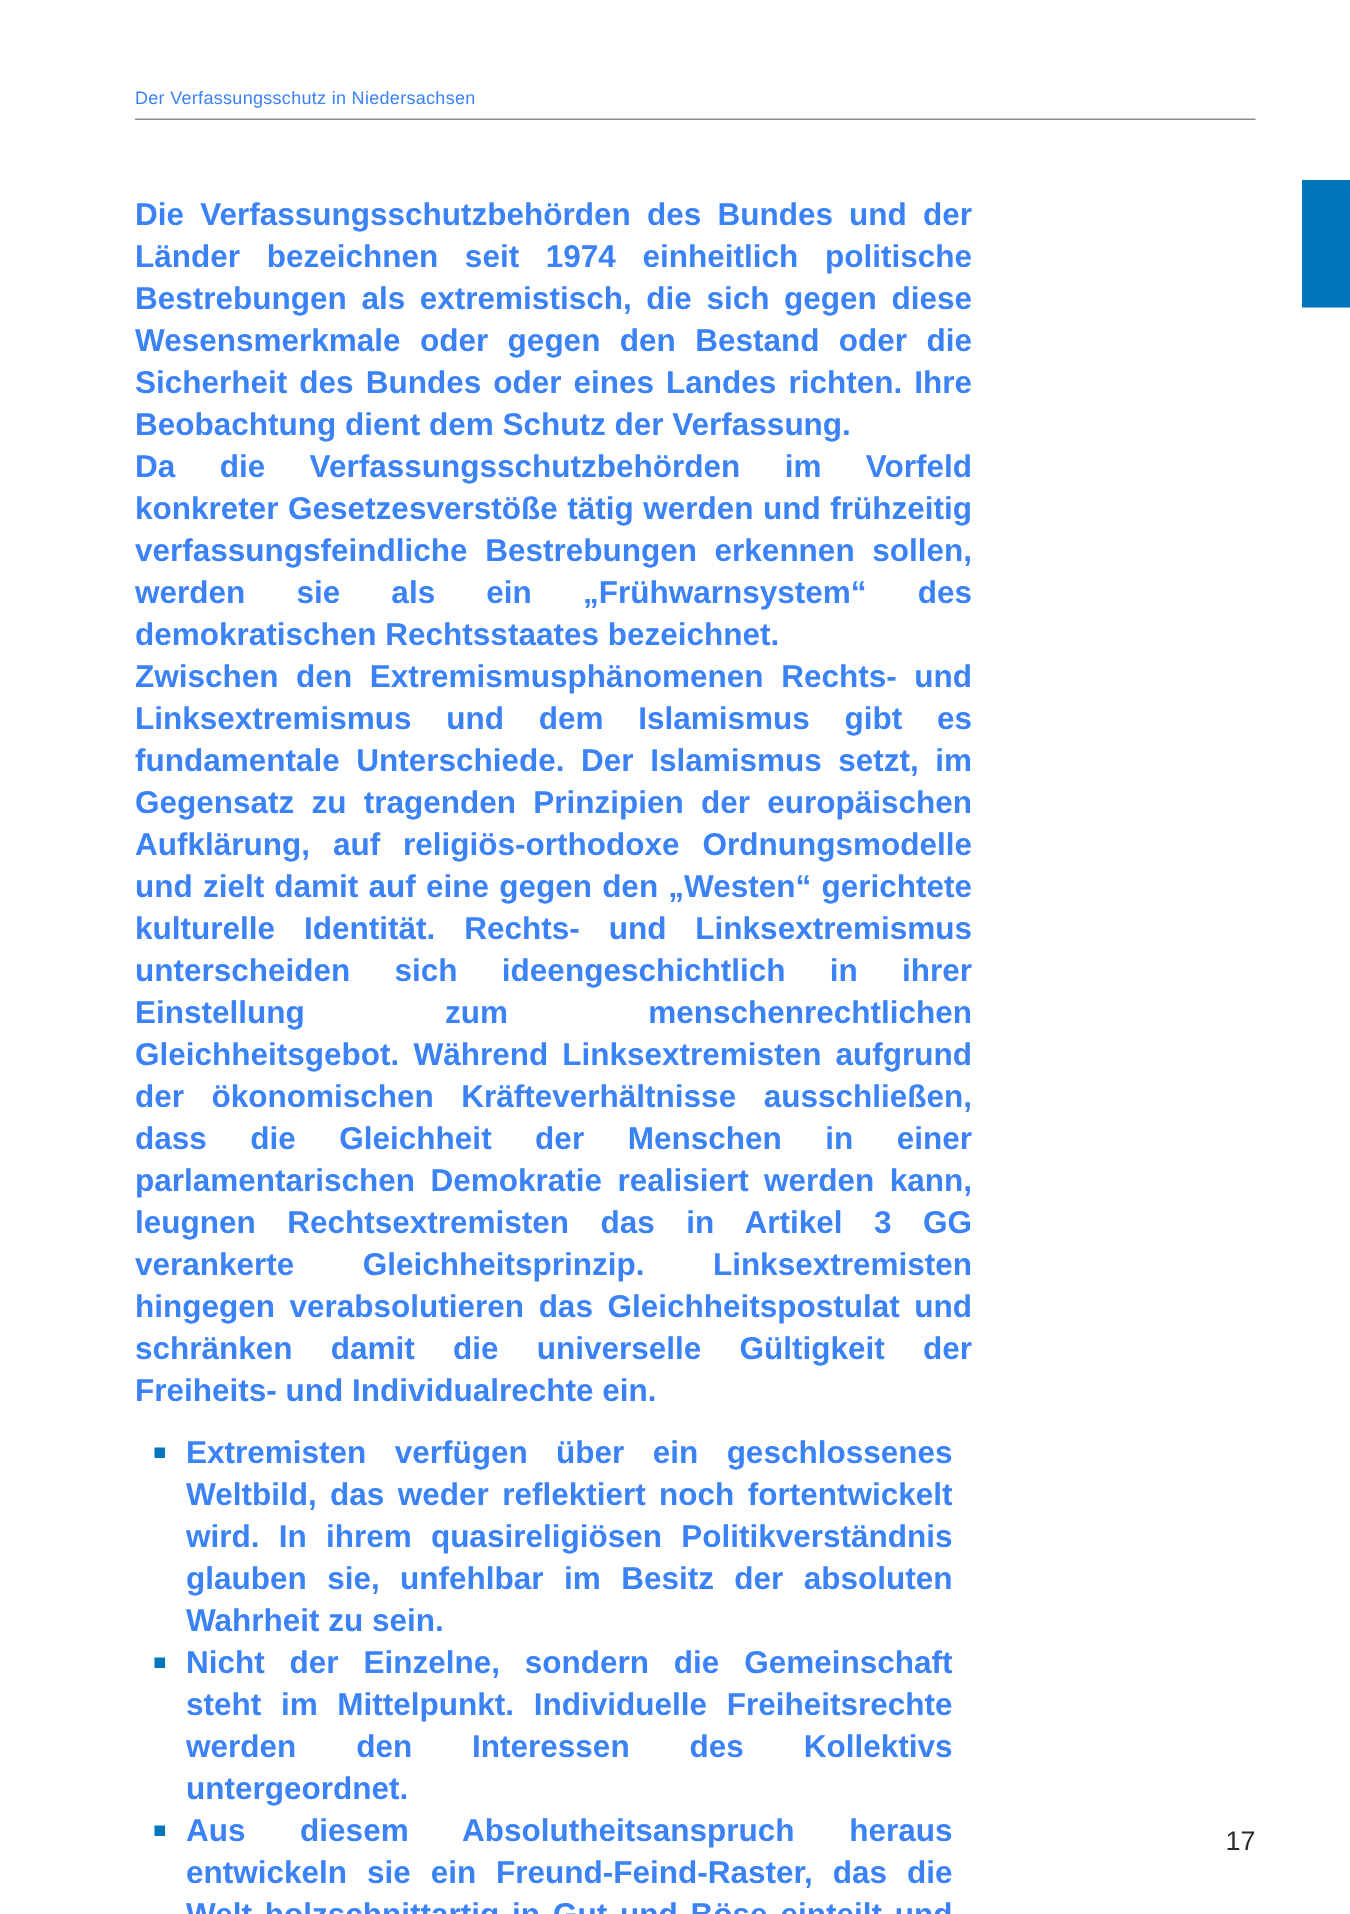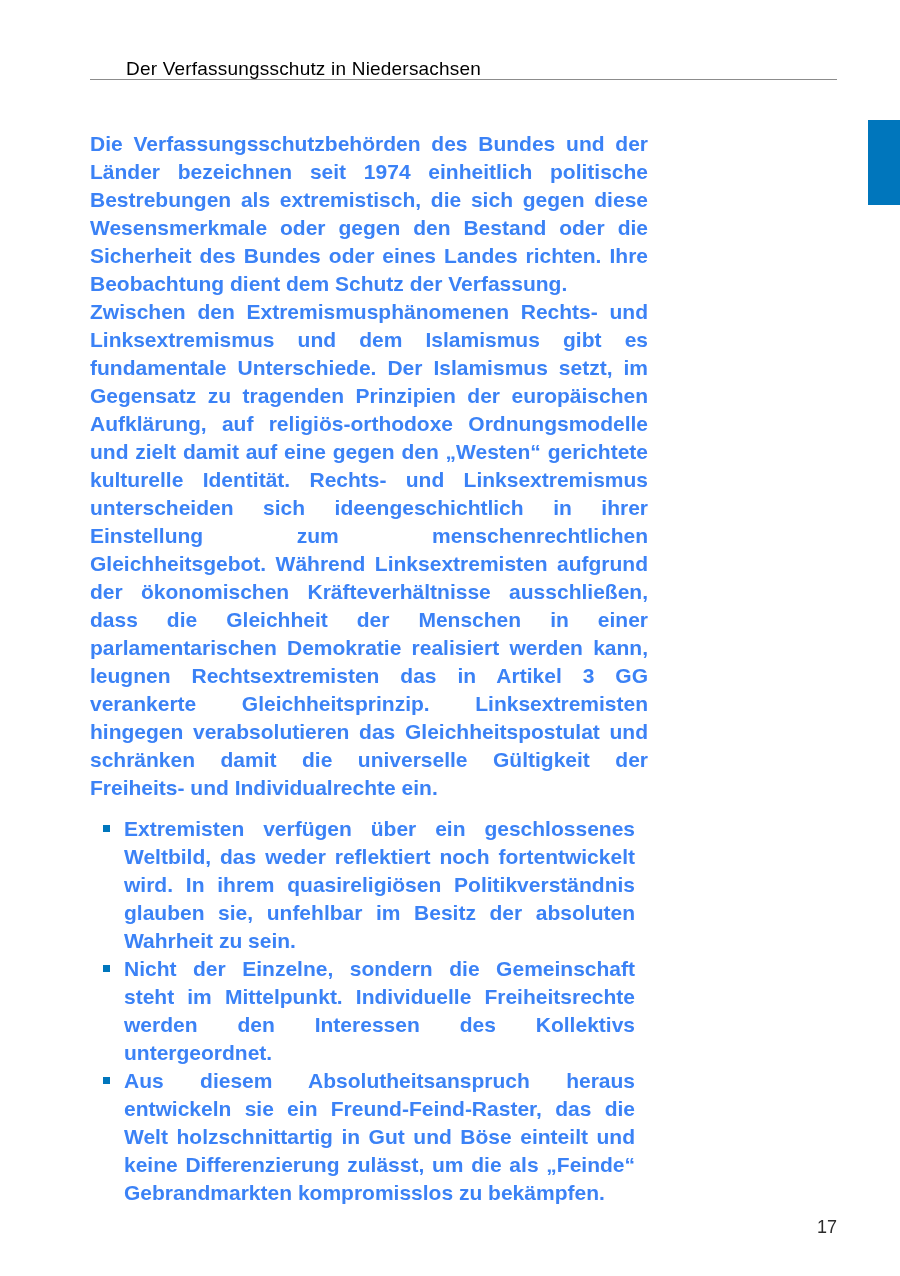--- a/index.html
+++ b/index.html
@@ -10,24 +10,23 @@
     width: 900px;
     height: 1276px;
     background: #ffffff;
     font-family: "Liberation Sans", sans-serif;
     overflow: hidden;
   }
   .running-head {
     position: absolute;
     top: 58px;
     left: 90px;
-    font-size: 19px;
-    color: #000000;
+    font-size: 12px;
+    color: #3b82f6;
     letter-spacing: 0.2px;
-    margin-left: 36px;
   }
   .header-rule {
     position: absolute;
     top: 79px;
     left: 90px;
     width: 747px;
     height: 1px;
     background: #8c8c8c;
   }
   .chapter-tab {
@@ -86,20 +85,21 @@
 <div class="page">
 
   <div class="running-head">Der Verfassungsschutz in Niedersachsen</div>
 
   <div class="header-rule"></div>
 
   <div class="chapter-tab"></div>
 
   <main class="content">
     <p>Die Verfassungsschutzbehörden des Bundes und der Länder bezeichnen seit 1974 einheitlich politische Bestrebungen als extremistisch, die sich gegen diese Wesensmerkmale oder gegen den Bestand oder die Sicherheit des Bundes oder eines Landes richten. Ihre Beobachtung dient dem Schutz der Verfassung.</p>
+    <p>Da die Verfassungsschutzbehörden im Vorfeld konkreter Gesetzesverstöße tätig werden und frühzeitig verfassungsfeindliche Bestrebungen erkennen sollen, werden sie als ein „Frühwarnsystem“ des demokratischen Rechtsstaates bezeichnet.</p>
     <p>Zwischen den Extremismusphänomenen Rechts- und Linksextremismus und dem Islamismus gibt es fundamentale Unterschiede. Der Islamismus setzt, im Gegensatz zu tragenden Prinzipien der europäischen Aufklärung, auf religiös-orthodoxe Ordnungsmodelle und zielt damit auf eine gegen den „Westen“ gerichtete kulturelle Identität. Rechts- und Linksextremismus unterscheiden sich ideengeschichtlich in ihrer Einstellung zum menschenrechtlichen Gleichheitsgebot. Während Linksextremisten aufgrund der ökonomischen Kräfteverhältnisse ausschließen, dass die Gleichheit der Menschen in einer parlamentarischen Demokratie realisiert werden kann, leugnen Rechtsextremisten das in Artikel 3 GG verankerte Gleichheitsprinzip. Linksextremisten hingegen verabsolutieren das Gleichheitspostulat und schränken damit die universelle Gültigkeit der Freiheits- und Individualrechte ein.</p>
 
     <ul class="bullet-list">
       <li>
         <span class="bullet-square"></span>
         <span>Extremisten verfügen über ein geschlossenes Weltbild, das weder reflektiert noch fortentwickelt wird. In ihrem quasireligiösen Politikverständnis glauben sie, unfehlbar im Besitz der absoluten Wahrheit zu sein.</span>
       </li>
       <li>
         <span class="bullet-square"></span>
         <span>Nicht der Einzelne, sondern die Gemeinschaft steht im Mittelpunkt. Individuelle Freiheitsrechte werden den Interessen des Kollektivs untergeordnet.</span>

